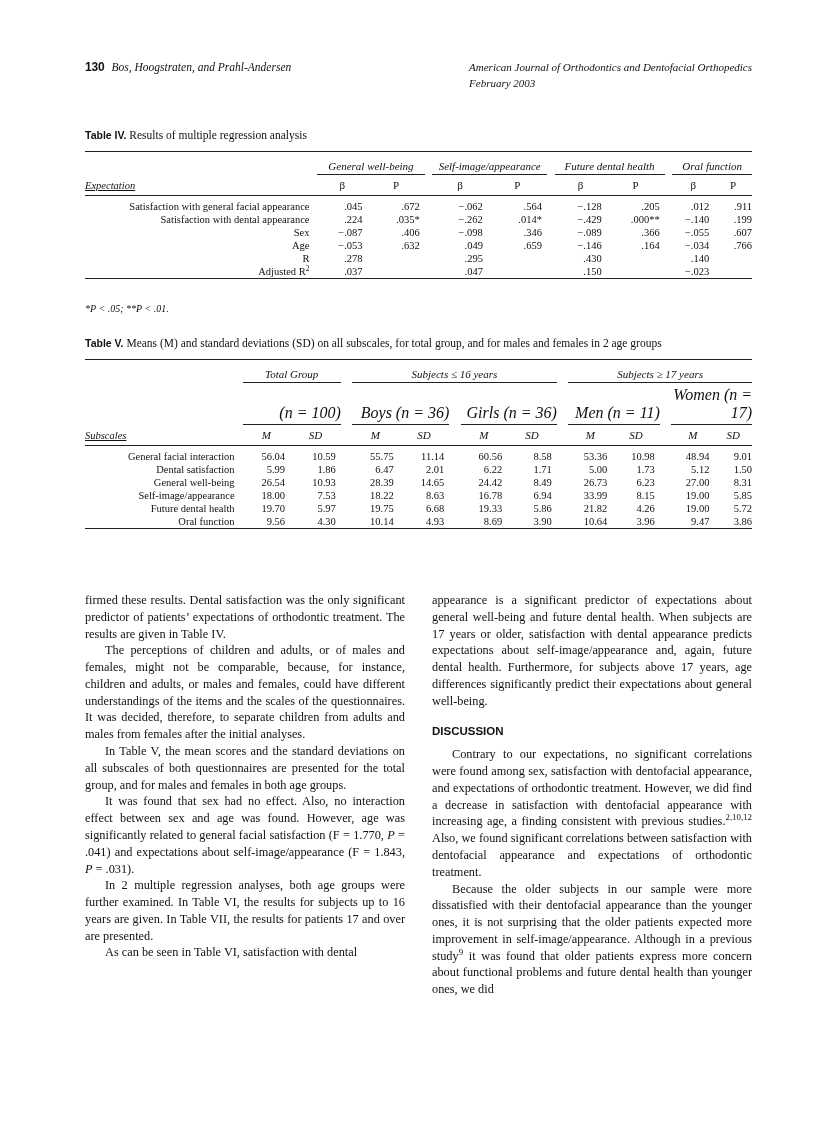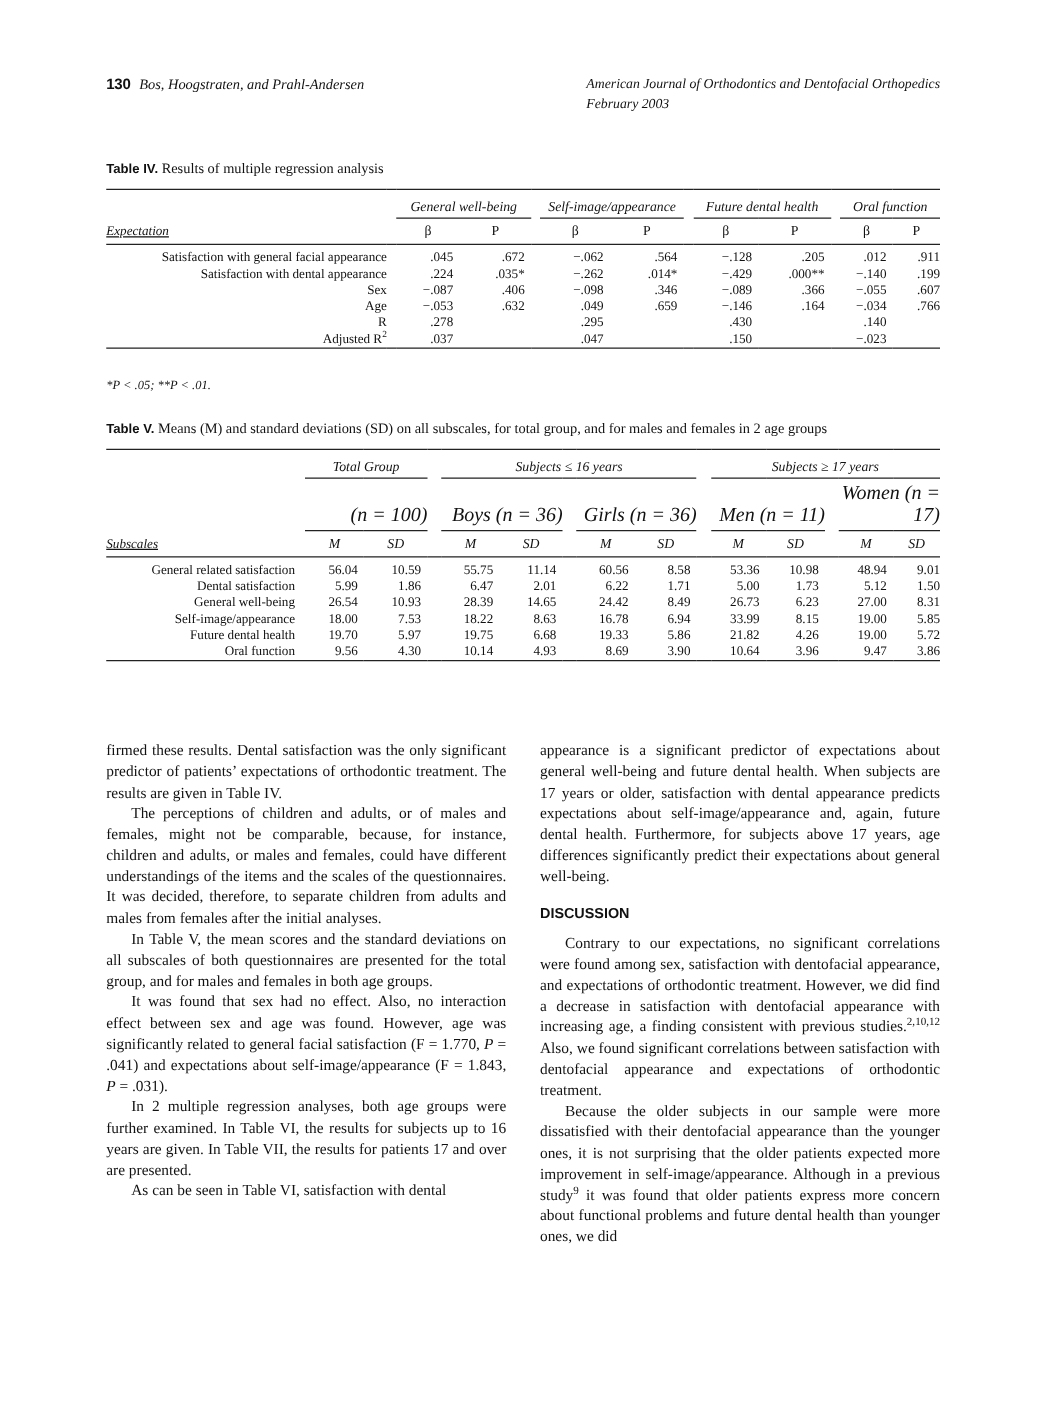--- a/index.html
+++ b/index.html
@@ -407,21 +407,21 @@
             <td></td>
           <td class="col-head ital">M</td>
           <td class="col-head ital">SD</td>
         </tr>
 
         <tr class="rule-mid">
             <td colspan="16"></td>
           </tr>
 
         <tr>
-          <td class="stub">General related satisfaction</td>
+          <td class="stub">General facial interaction</td>
             <td></td>
           <td class="num pad4">56.04</td>
           <td class="num pad4">10.59</td>
             <td></td>
           <td class="num pad4">55.75</td>
           <td class="num pad4">11.14</td>
             <td></td>
           <td class="num pad4">60.56</td>
           <td class="num pad4">8.58</td>
             <td></td>

